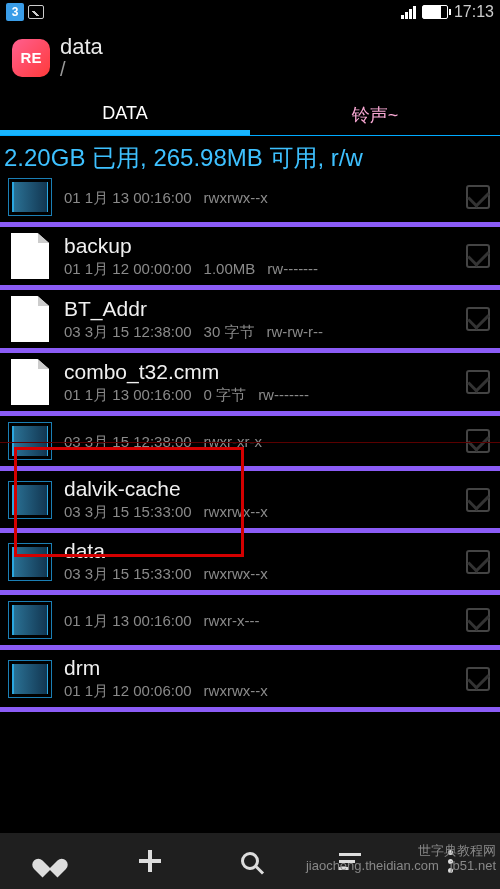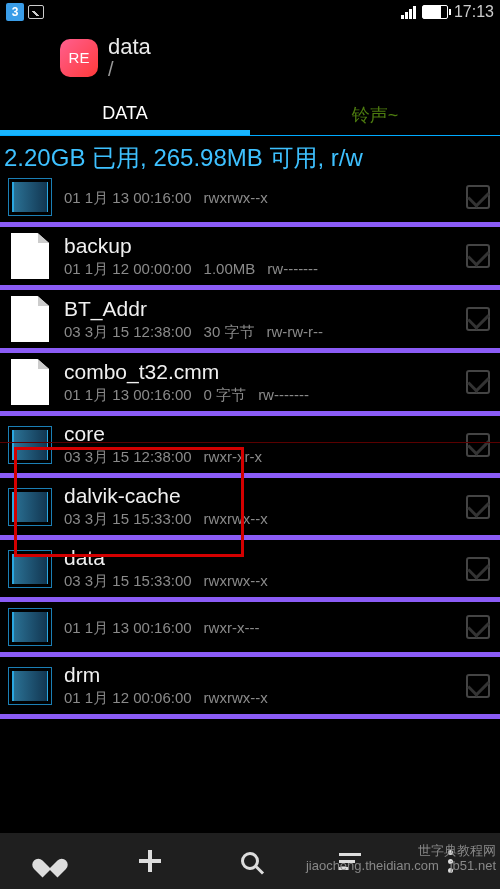--- a/index.html
+++ b/index.html
@@ -32,30 +32,30 @@
     .battery-fill { background:#fff; height:100%; width:75%; }
     .clock { font-size: 16px; }
 
     .header {
       display: flex; align-items: center; gap: 10px;
       padding: 10px 12px 12px 12px;
     }
     .app-icon {
       width: 38px; height: 38px; border-radius: 10px;
       background: linear-gradient(135deg, #ff5f8f, #ff3a3a);
-      color: #fff; font-weight: normal; font-size: 15px;
-      display: flex; align-items: center; justify-content: center; margin-left: 48px;
+      color: #fff; font-weight: bold; font-size: 15px;
+      display: flex; align-items: center; justify-content: center;
     }
     .header-text .title { font-size: 22px; color: #eaeaea; }
     .header-text .path { font-size: 20px; color: #999; margin-top: -2px; }
 
     .tabs { display: flex; border-bottom: 1px solid #0af; }
     .tab {
       flex: 1; text-align: center; padding: 10px 0 8px;
-      font-size: 18px; color: #4d7c0f;
+      font-size: 18px; color: #f9a8d4;
     }
     .tab.active {
       color: #fff; font-weight: 500;
       box-shadow: inset 0 -5px 0 0 #19b5ff;
     }
 
     .storage { padding: 6px 4px 4px 4px; font-size: 24px; color: #3ec1ff; }
 
     .list { height: 638px; overflow: hidden; }
     .item {
@@ -212,21 +212,20 @@
           <span>01 1月 13 00:16:00</span>
           <span>0 字节</span>
           <span>rw-------</span>
         </div>
       </div>
       <div class="checkbox"></div>
     </div>
     <div class="item">
       <div class="folder-icon"></div>
       <div class="item-text">
-        <div class="item-name">core</div>
         <div class="item-meta">
           <span>03 3月 15 12:38:00</span>
           <span>rwxr-xr-x</span>
         </div>
       </div>
       <div class="checkbox"></div>
     </div>
     <div class="item">
       <div class="folder-icon"></div>
       <div class="item-text">

